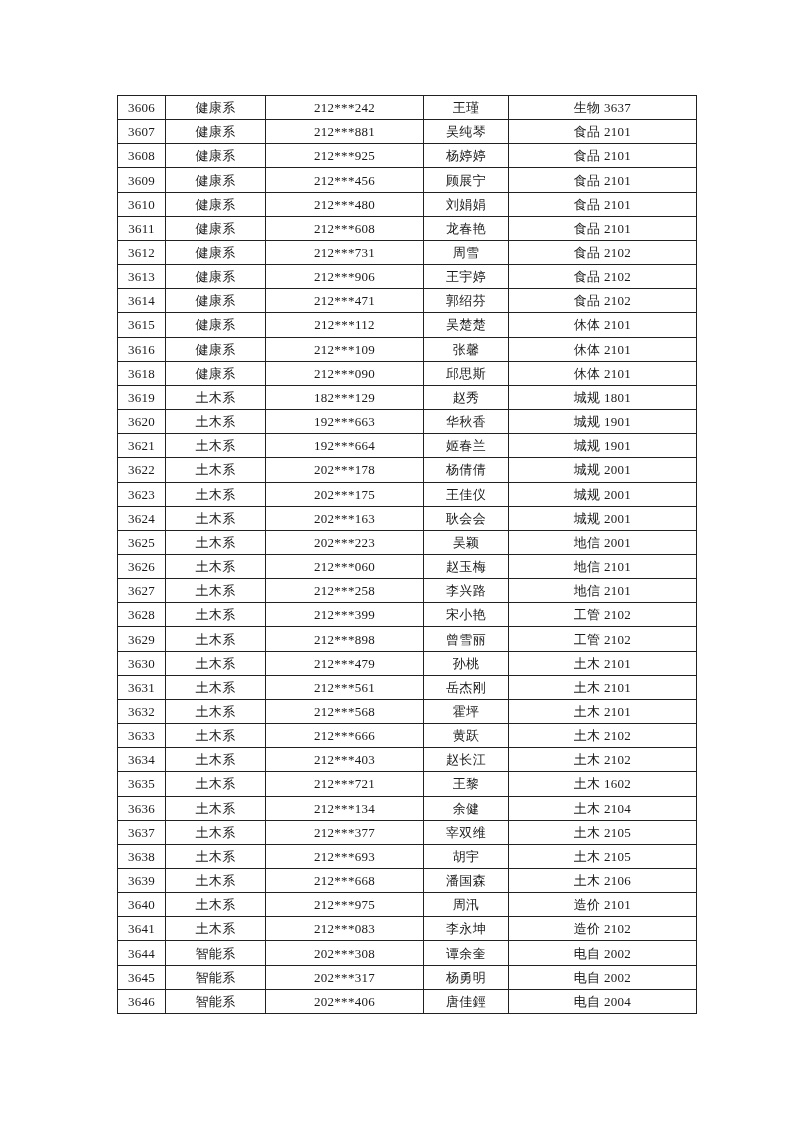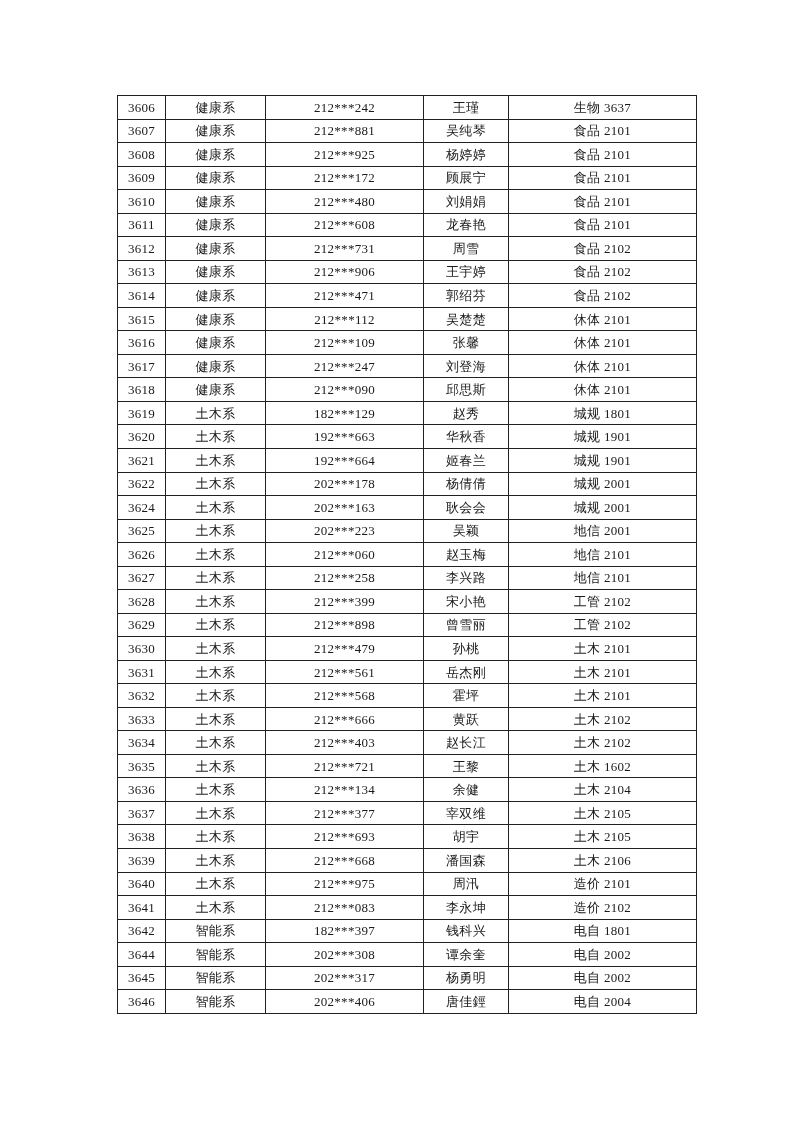--- a/index.html
+++ b/index.html
@@ -73,21 +73,21 @@
         <tr>
           <td>3608</td>
           <td>健康系</td>
           <td>212***925</td>
           <td>杨婷婷</td>
           <td>食品 2101</td>
         </tr>
         <tr>
           <td>3609</td>
           <td>健康系</td>
-          <td>212***172</td>
+          <td>212***456</td>
           <td>顾展宁</td>
           <td>食品 2101</td>
         </tr>
         <tr>
           <td>3610</td>
           <td>健康系</td>
           <td>212***480</td>
           <td>刘娟娟</td>
           <td>食品 2101</td>
         </tr>
@@ -127,27 +127,20 @@
           <td>休体 2101</td>
         </tr>
         <tr>
           <td>3616</td>
           <td>健康系</td>
           <td>212***109</td>
           <td>张馨</td>
           <td>休体 2101</td>
         </tr>
         <tr>
-          <td>3617</td>
-          <td>健康系</td>
-          <td>212***247</td>
-          <td>刘登海</td>
-          <td>休体 2101</td>
-        </tr>
-        <tr>
           <td>3618</td>
           <td>健康系</td>
           <td>212***090</td>
           <td>邱思斯</td>
           <td>休体 2101</td>
         </tr>
         <tr>
           <td>3619</td>
           <td>土木系</td>
           <td>182***129</td>
@@ -169,20 +162,27 @@
           <td>城规 1901</td>
         </tr>
         <tr>
           <td>3622</td>
           <td>土木系</td>
           <td>202***178</td>
           <td>杨倩倩</td>
           <td>城规 2001</td>
         </tr>
         <tr>
+          <td>3623</td>
+          <td>土木系</td>
+          <td>202***175</td>
+          <td>王佳仪</td>
+          <td>城规 2001</td>
+        </tr>
+        <tr>
           <td>3624</td>
           <td>土木系</td>
           <td>202***163</td>
           <td>耿会会</td>
           <td>城规 2001</td>
         </tr>
         <tr>
           <td>3625</td>
           <td>土木系</td>
           <td>202***223</td>
@@ -293,27 +293,20 @@
           <td>212***975</td>
           <td>周汛</td>
           <td>造价 2101</td>
         </tr>
         <tr>
           <td>3641</td>
           <td>土木系</td>
           <td>212***083</td>
           <td>李永坤</td>
           <td>造价 2102</td>
-        </tr>
-        <tr>
-          <td>3642</td>
-          <td>智能系</td>
-          <td>182***397</td>
-          <td>钱科兴</td>
-          <td>电自 1801</td>
         </tr>
         <tr>
           <td>3644</td>
           <td>智能系</td>
           <td>202***308</td>
           <td>谭余奎</td>
           <td>电自 2002</td>
         </tr>
         <tr>
           <td>3645</td>

